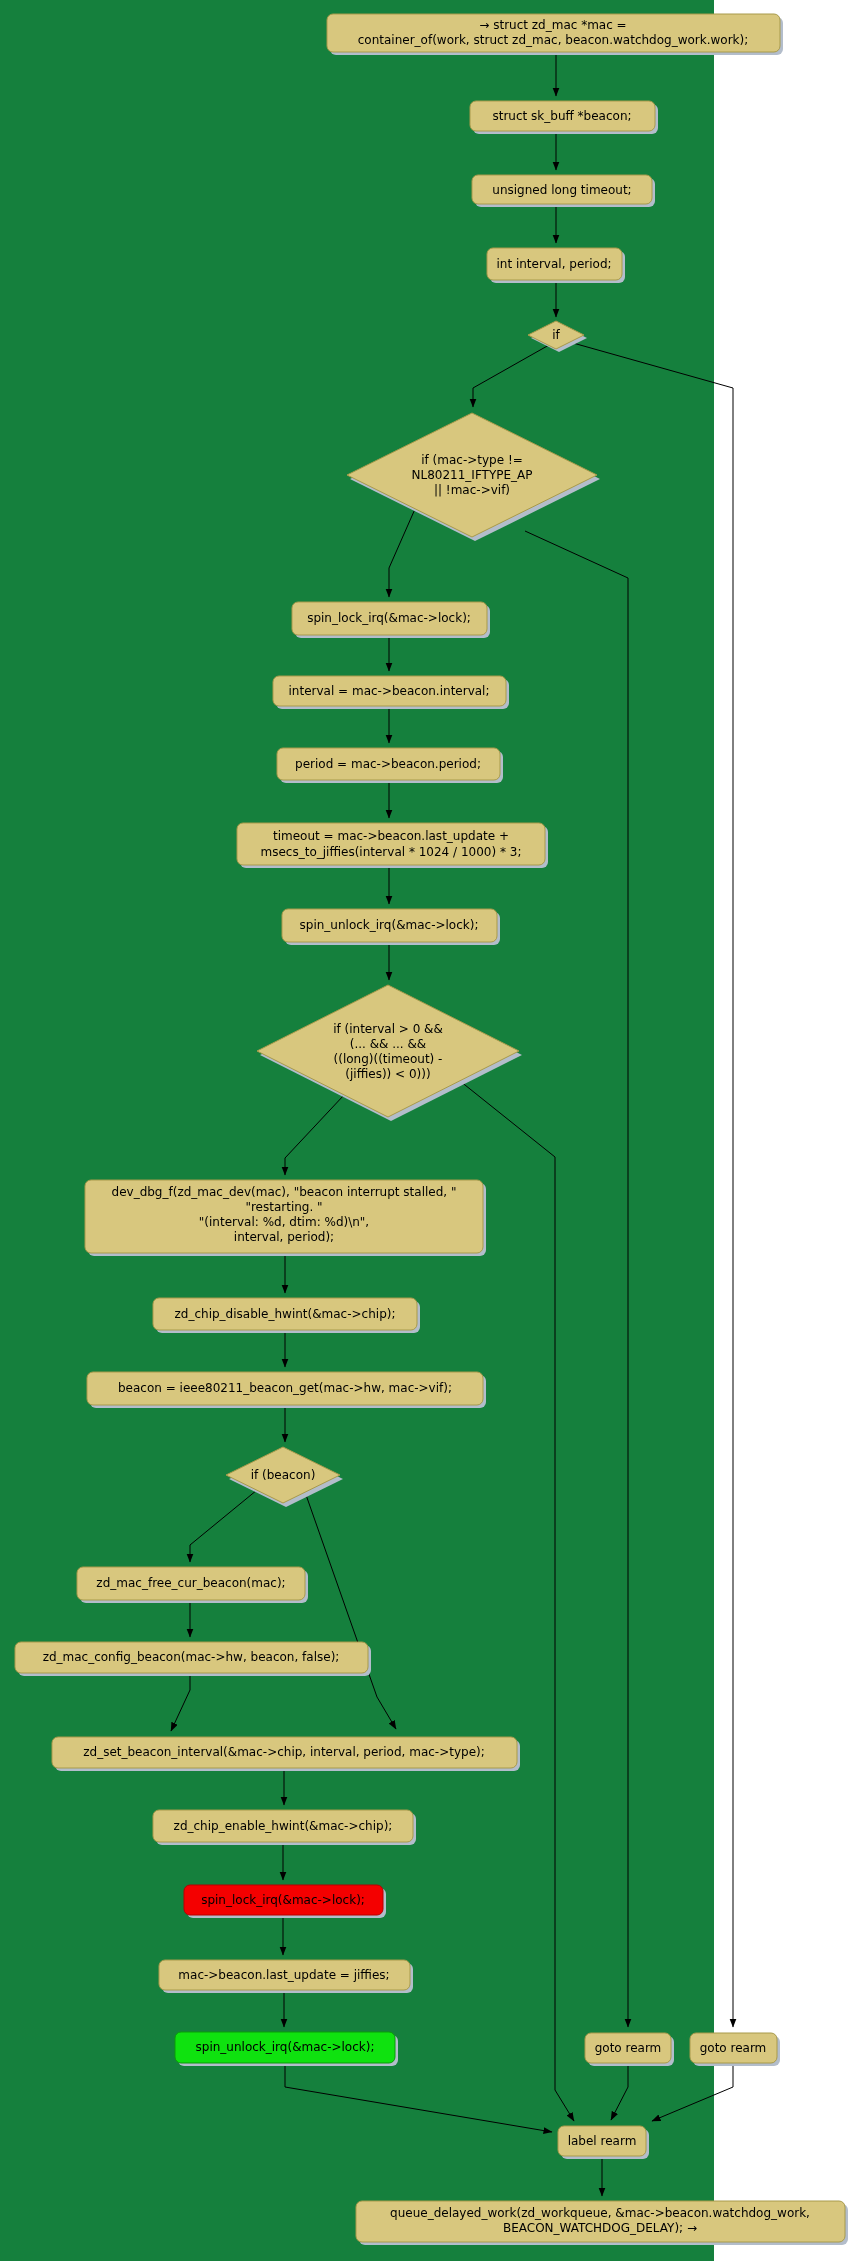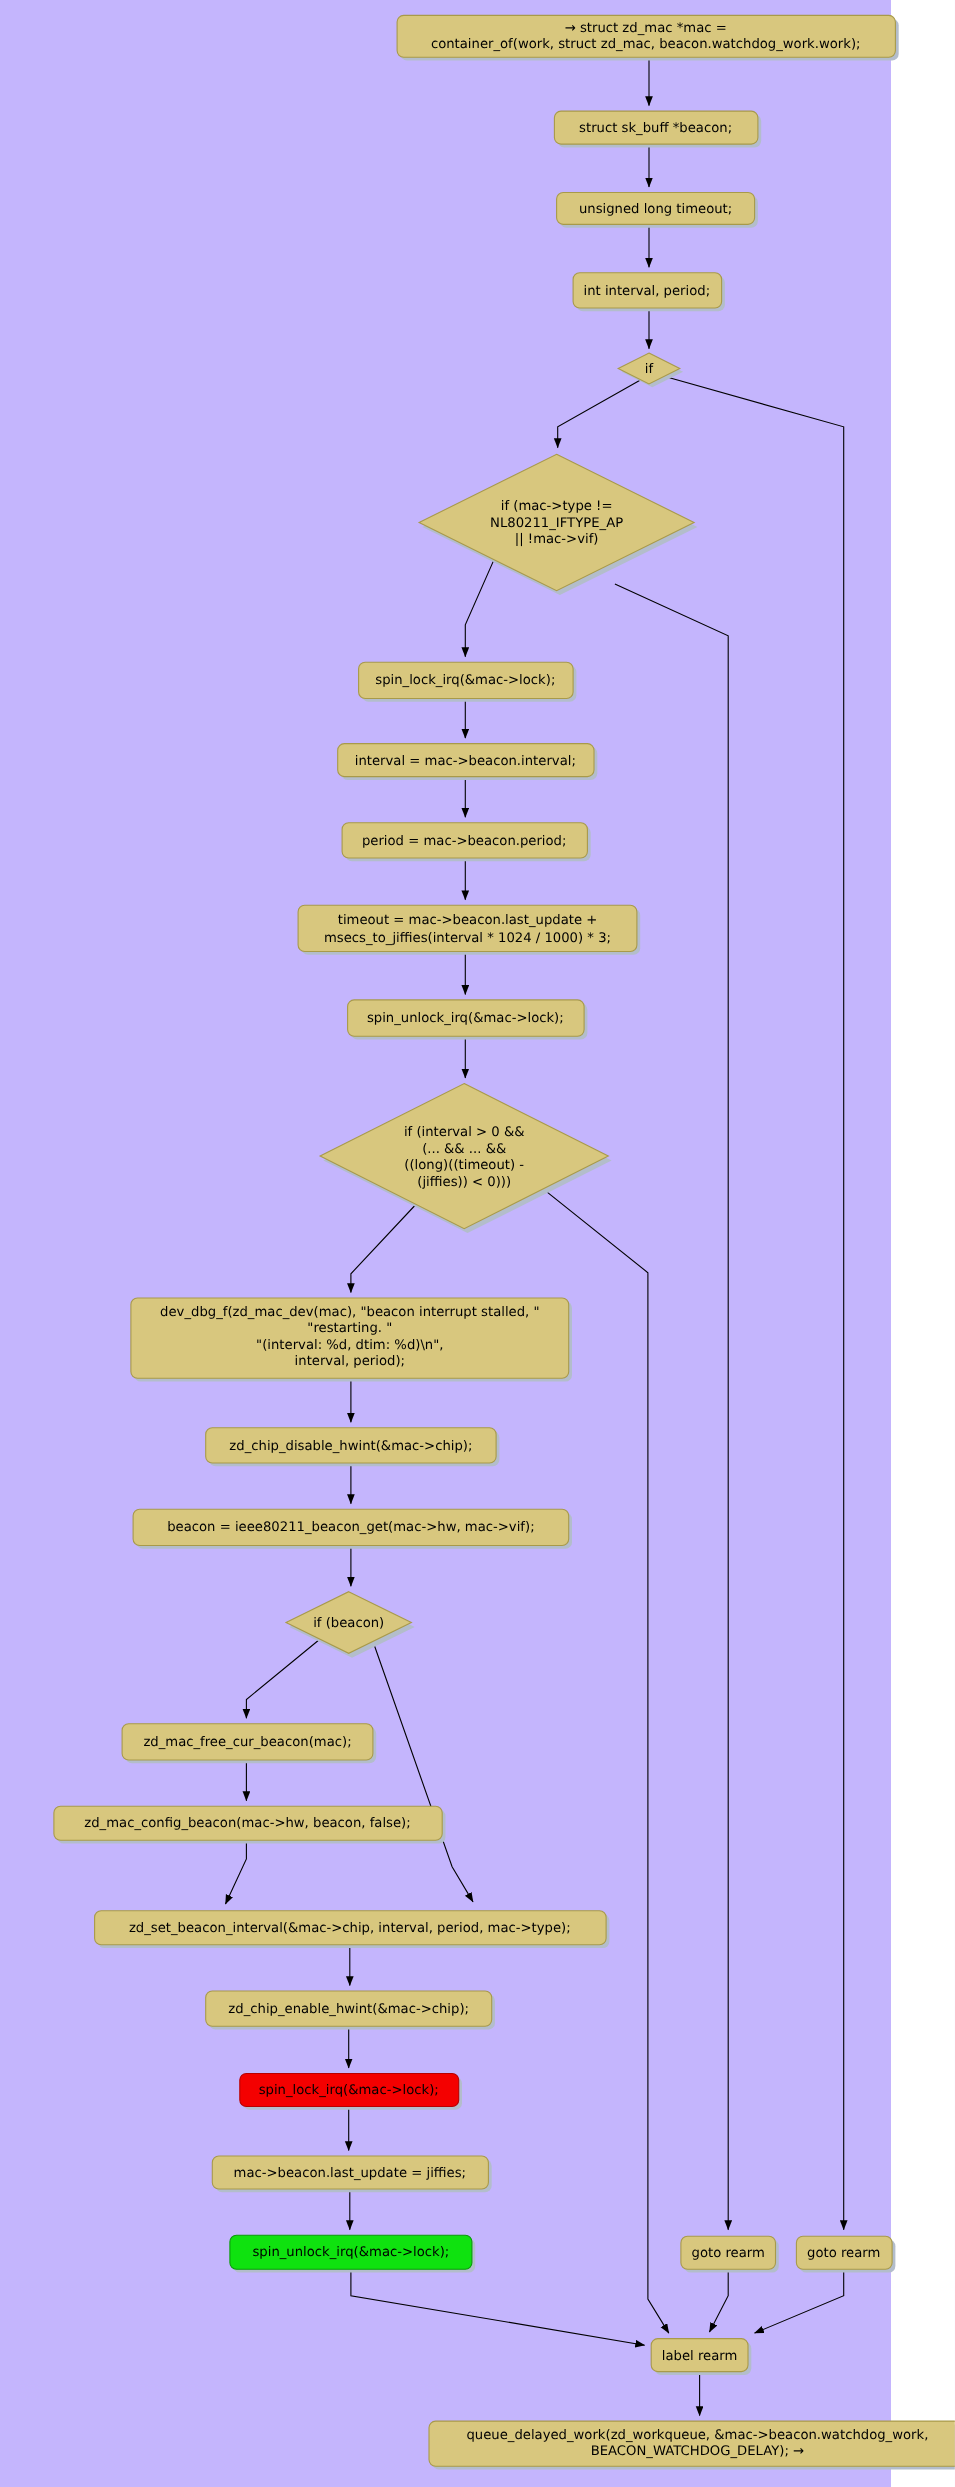--- a/index.html
+++ b/index.html
@@ -1,16 +1,16 @@
 <!DOCTYPE html>
 <html><head>
 <meta charset="utf-8">
 <style>
   html,body { margin:0; padding:0; background:#ffffff; }
-  .stage { width:776px; height:2261px; position:relative; background:#c4b5fd;padding-left:34px; }
+  .stage { width:714px; height:2261px; position:relative; background:#15803d; }
   svg { display:block; }
   text {
     font-family:"DejaVu Sans","Liberation Sans",sans-serif;
     font-size:12px; fill:#000000; text-anchor:middle;
   }
   .box    { fill:#d8c77e; stroke:#a89a4a; stroke-width:1; }
   .box-red   { fill:#f40000; stroke:#b80000; stroke-width:1; }
   .box-green { fill:#0fe20f; stroke:#0a9a0a; stroke-width:1; }
   .shadow { fill:#b3bdcb; stroke:none; }
   .edge { fill:none; stroke:#000000; stroke-width:1; }

